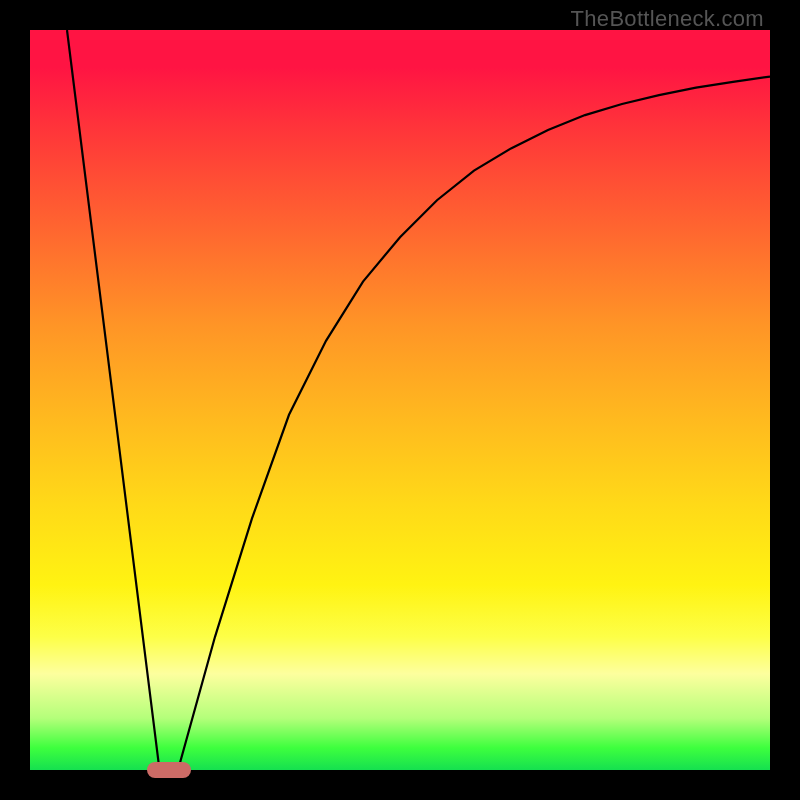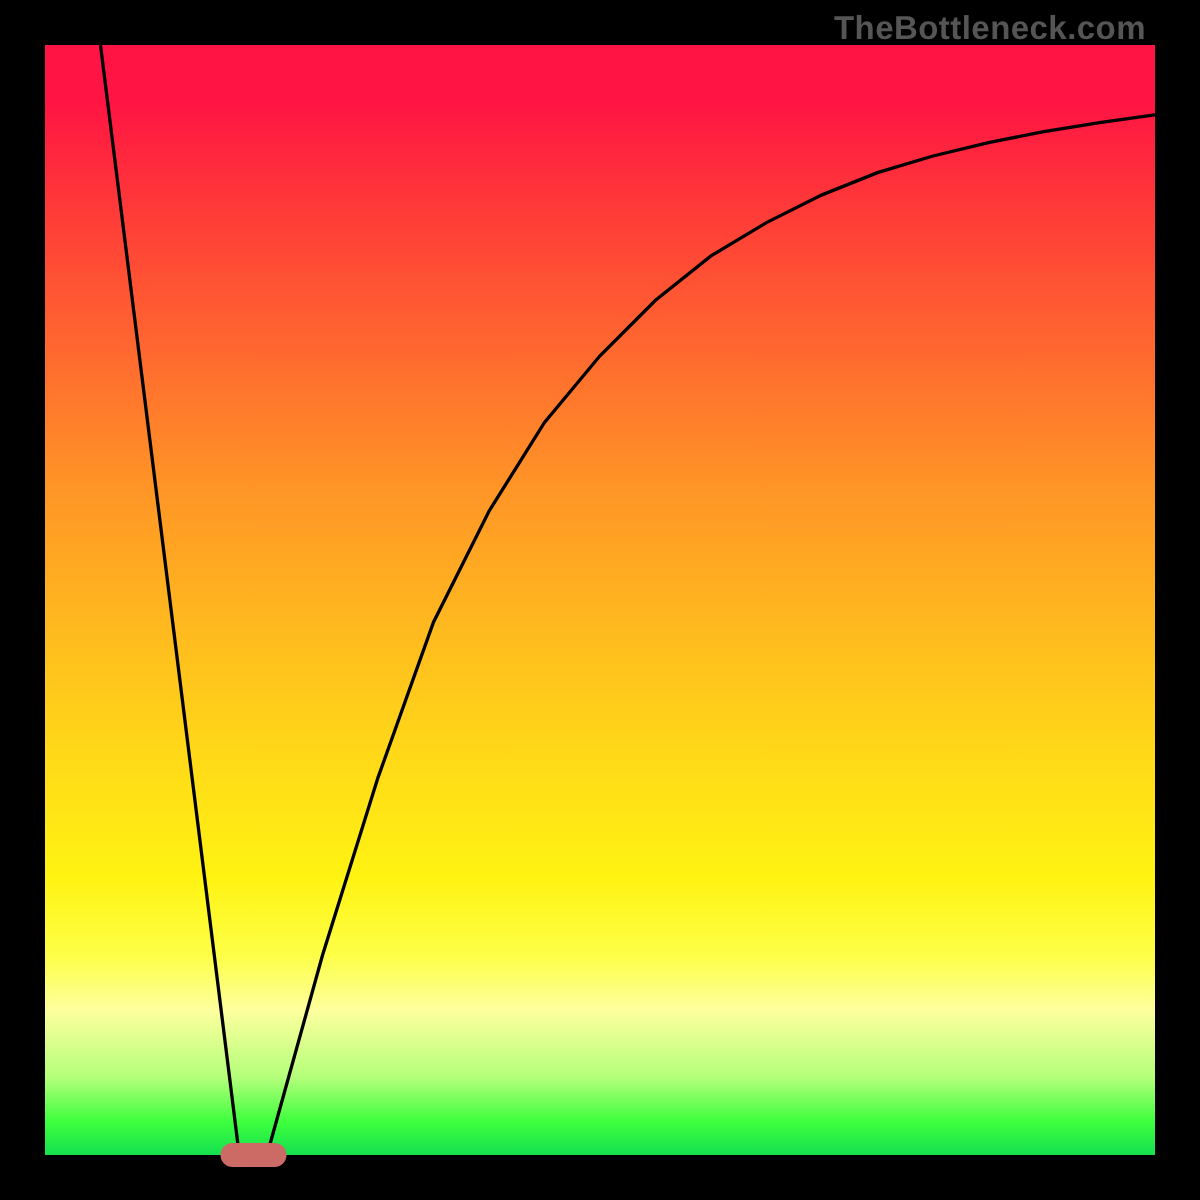--- a/index.html
+++ b/index.html
@@ -44,21 +44,21 @@
       #3eff3e 97%,
       #15e050 100%
     );
   }
   .watermark {
     position: absolute;
     right: 36px;
     top: 6px;
     color: #555;
     font-size: 22px;
-    font-weight: bold;
+    font-weight: normal;
     letter-spacing: 0.3px;
     z-index: 3;
   }
   svg.curve {
     position: absolute;
     left: 30px;
     top: 30px;
     width: 740px;
     height: 740px;
     z-index: 2;

